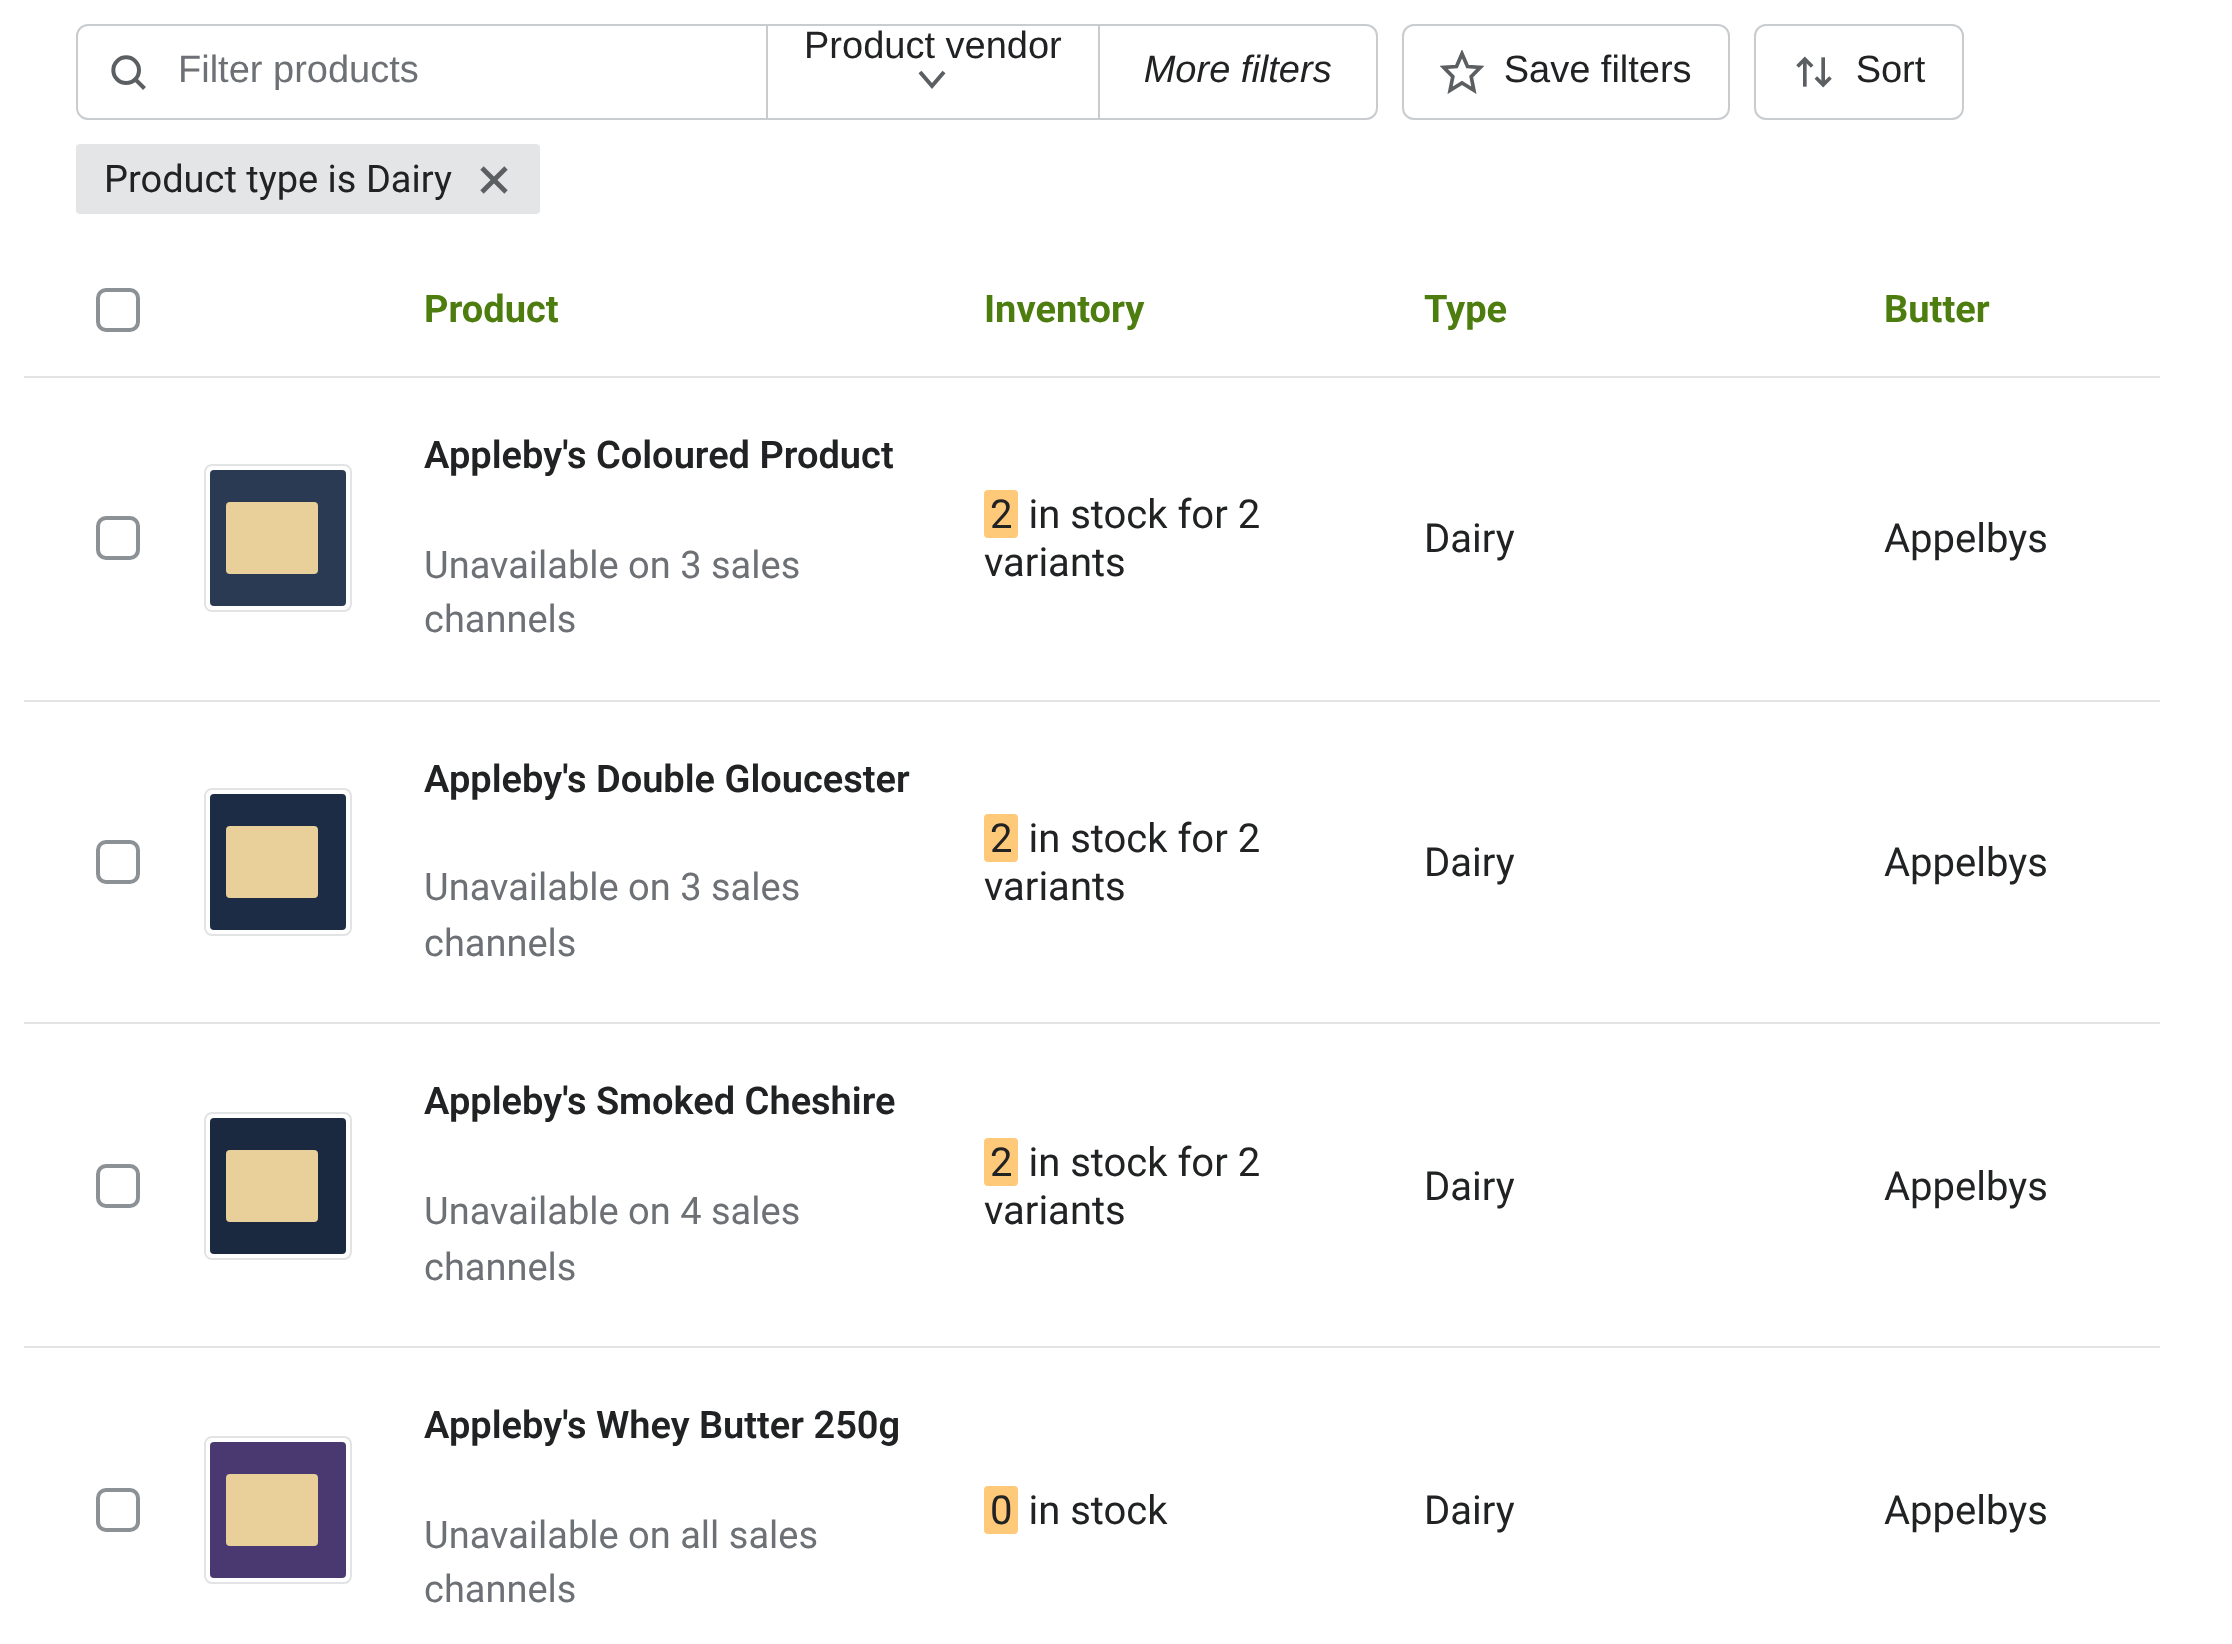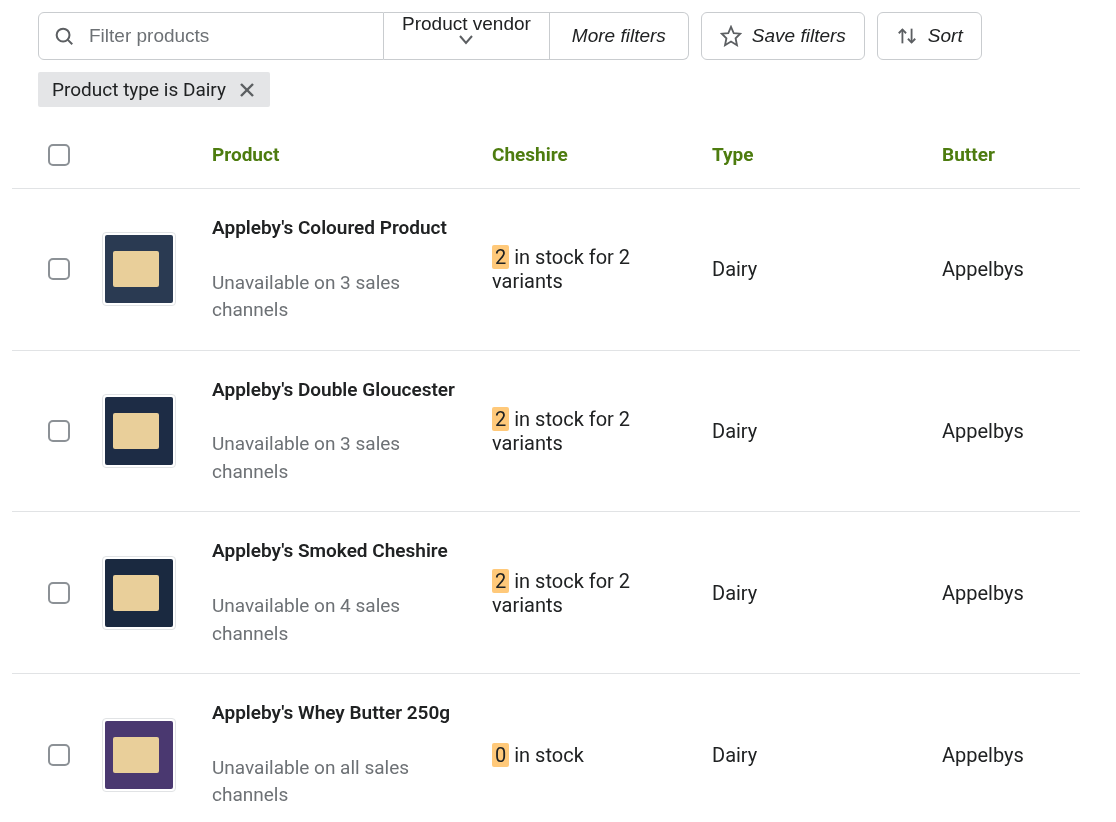--- a/index.html
+++ b/index.html
@@ -75,21 +75,20 @@
     align-items: center;
     gap: 10px;
     border: 1px solid #c9cccf;
     border-radius: 6px;
     height: 48px;
     padding: 0 18px;
     background: #fff;
     font-size: 19px;
     color: #202223;
     cursor: pointer;
-    font-style: italic;
   }
   .icon { display: inline-flex; align-items: center; justify-content: center; }
   .icon svg { display: block; }
 
   
   .chip-row { padding: 0 0 16px 0; margin-left:26px;}
   .chip {
     display: inline-flex;
     align-items: center;
     gap: 12px;
@@ -222,21 +221,21 @@
       </span>
     </span>
   </div>
 
   <div class="table">
     <div class="thead">
       <div style="grid-column:1">
           <div class="checkbox"></div>
         </div>
       <div class="th th-product">Product</div>
-      <div class="th th-inv">Cheshire</div>
+      <div class="th th-inv">Inventory</div>
       <div class="th th-type">Type</div>
       <div class="th th-vendor">Butter</div>
     </div>
 
     <div id="rows">
         <div class="trow">
     <div class="checkbox-col">
             <div class="checkbox"></div>
           </div>
     <div class="thumb-col">

